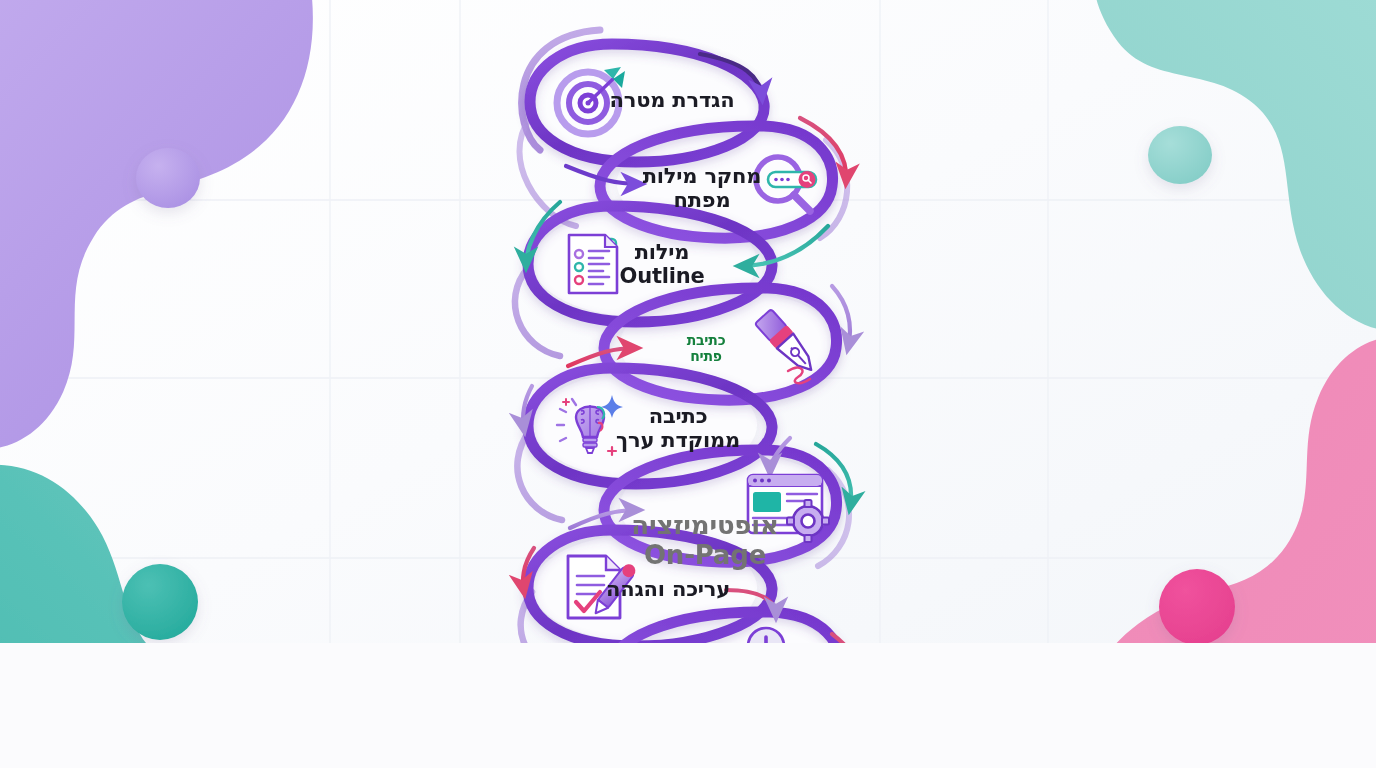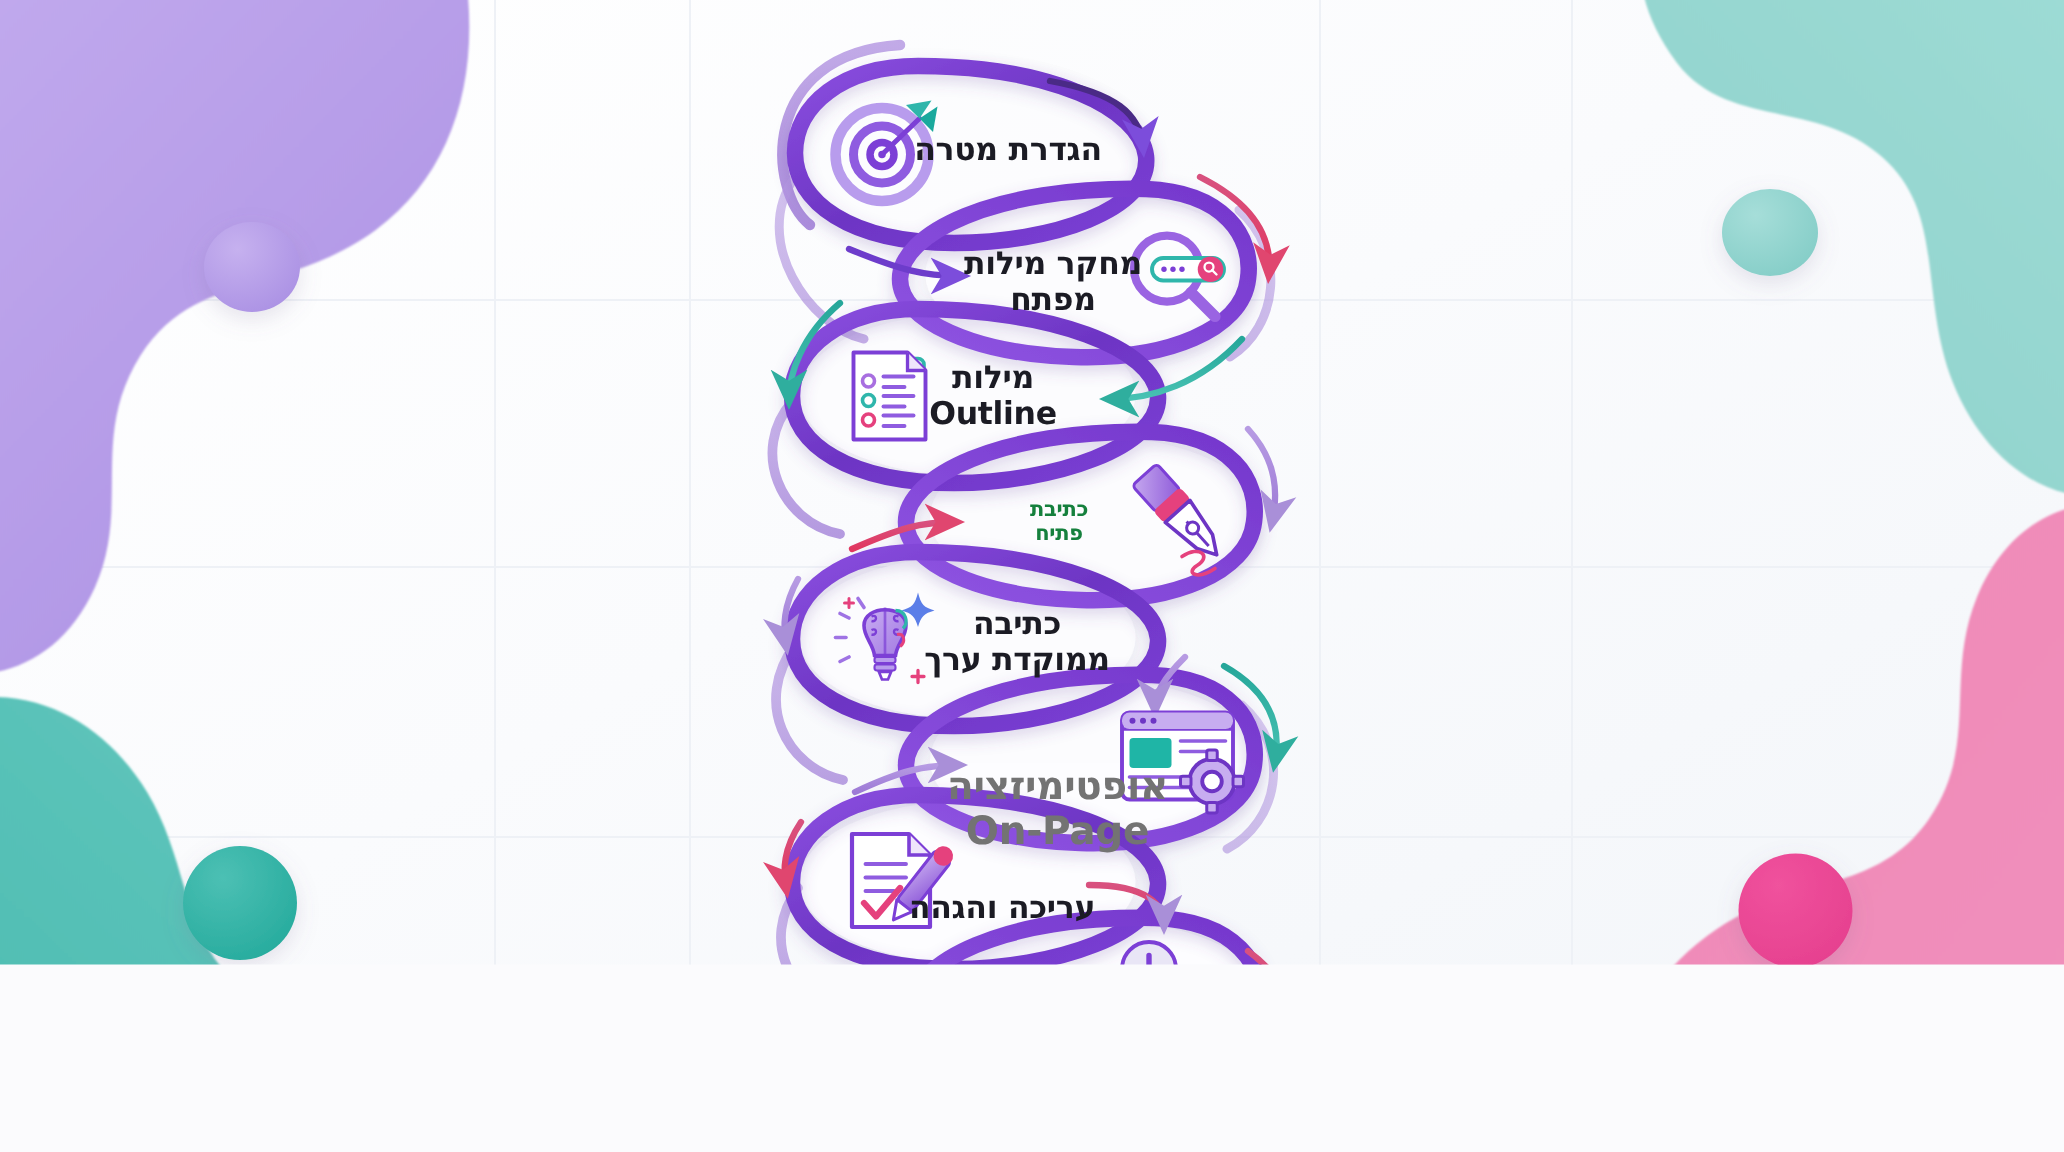--- a/index.html
+++ b/index.html
@@ -362,16 +362,16 @@
     <div class="step-label" style="left: 702px; top: 188px; font-size: 21px; color: rgb(27, 27, 36);">מחקר מילות
 מפתח</div>
     <div class="step-label" style="left: 662px; top: 264px; font-size: 21px; color: rgb(27, 27, 36);">מילות
 Outline</div>
     <div class="step-label" style="left: 706px; top: 348px; font-size: 14px; color: #15803d;">כתיבת
 פתיח</div>
     <div class="step-label" style="left: 678px; top: 428px; font-size: 21px; color: rgb(27, 27, 36); text-align: center;">כתיבה
 ממוקדת ערך</div>
     <div class="step-label" style="left: 705px; top: 508px; font-size: 26px; color: #737373; margin-top: 32px;">אופטימיזציה
 On-Page</div>
-    <div class="step-label" style="left: 668px; top: 589px; font-size: 21px; color: rgb(27, 27, 36); margin-top: 16px;">עריכה והגהה</div>
+    <div class="step-label" style="left: 668px; top: 589px; font-size: 21px; color: rgb(27, 27, 36);">עריכה והגהה</div>
   </div>
 
 </div>
 
 </body></html>

